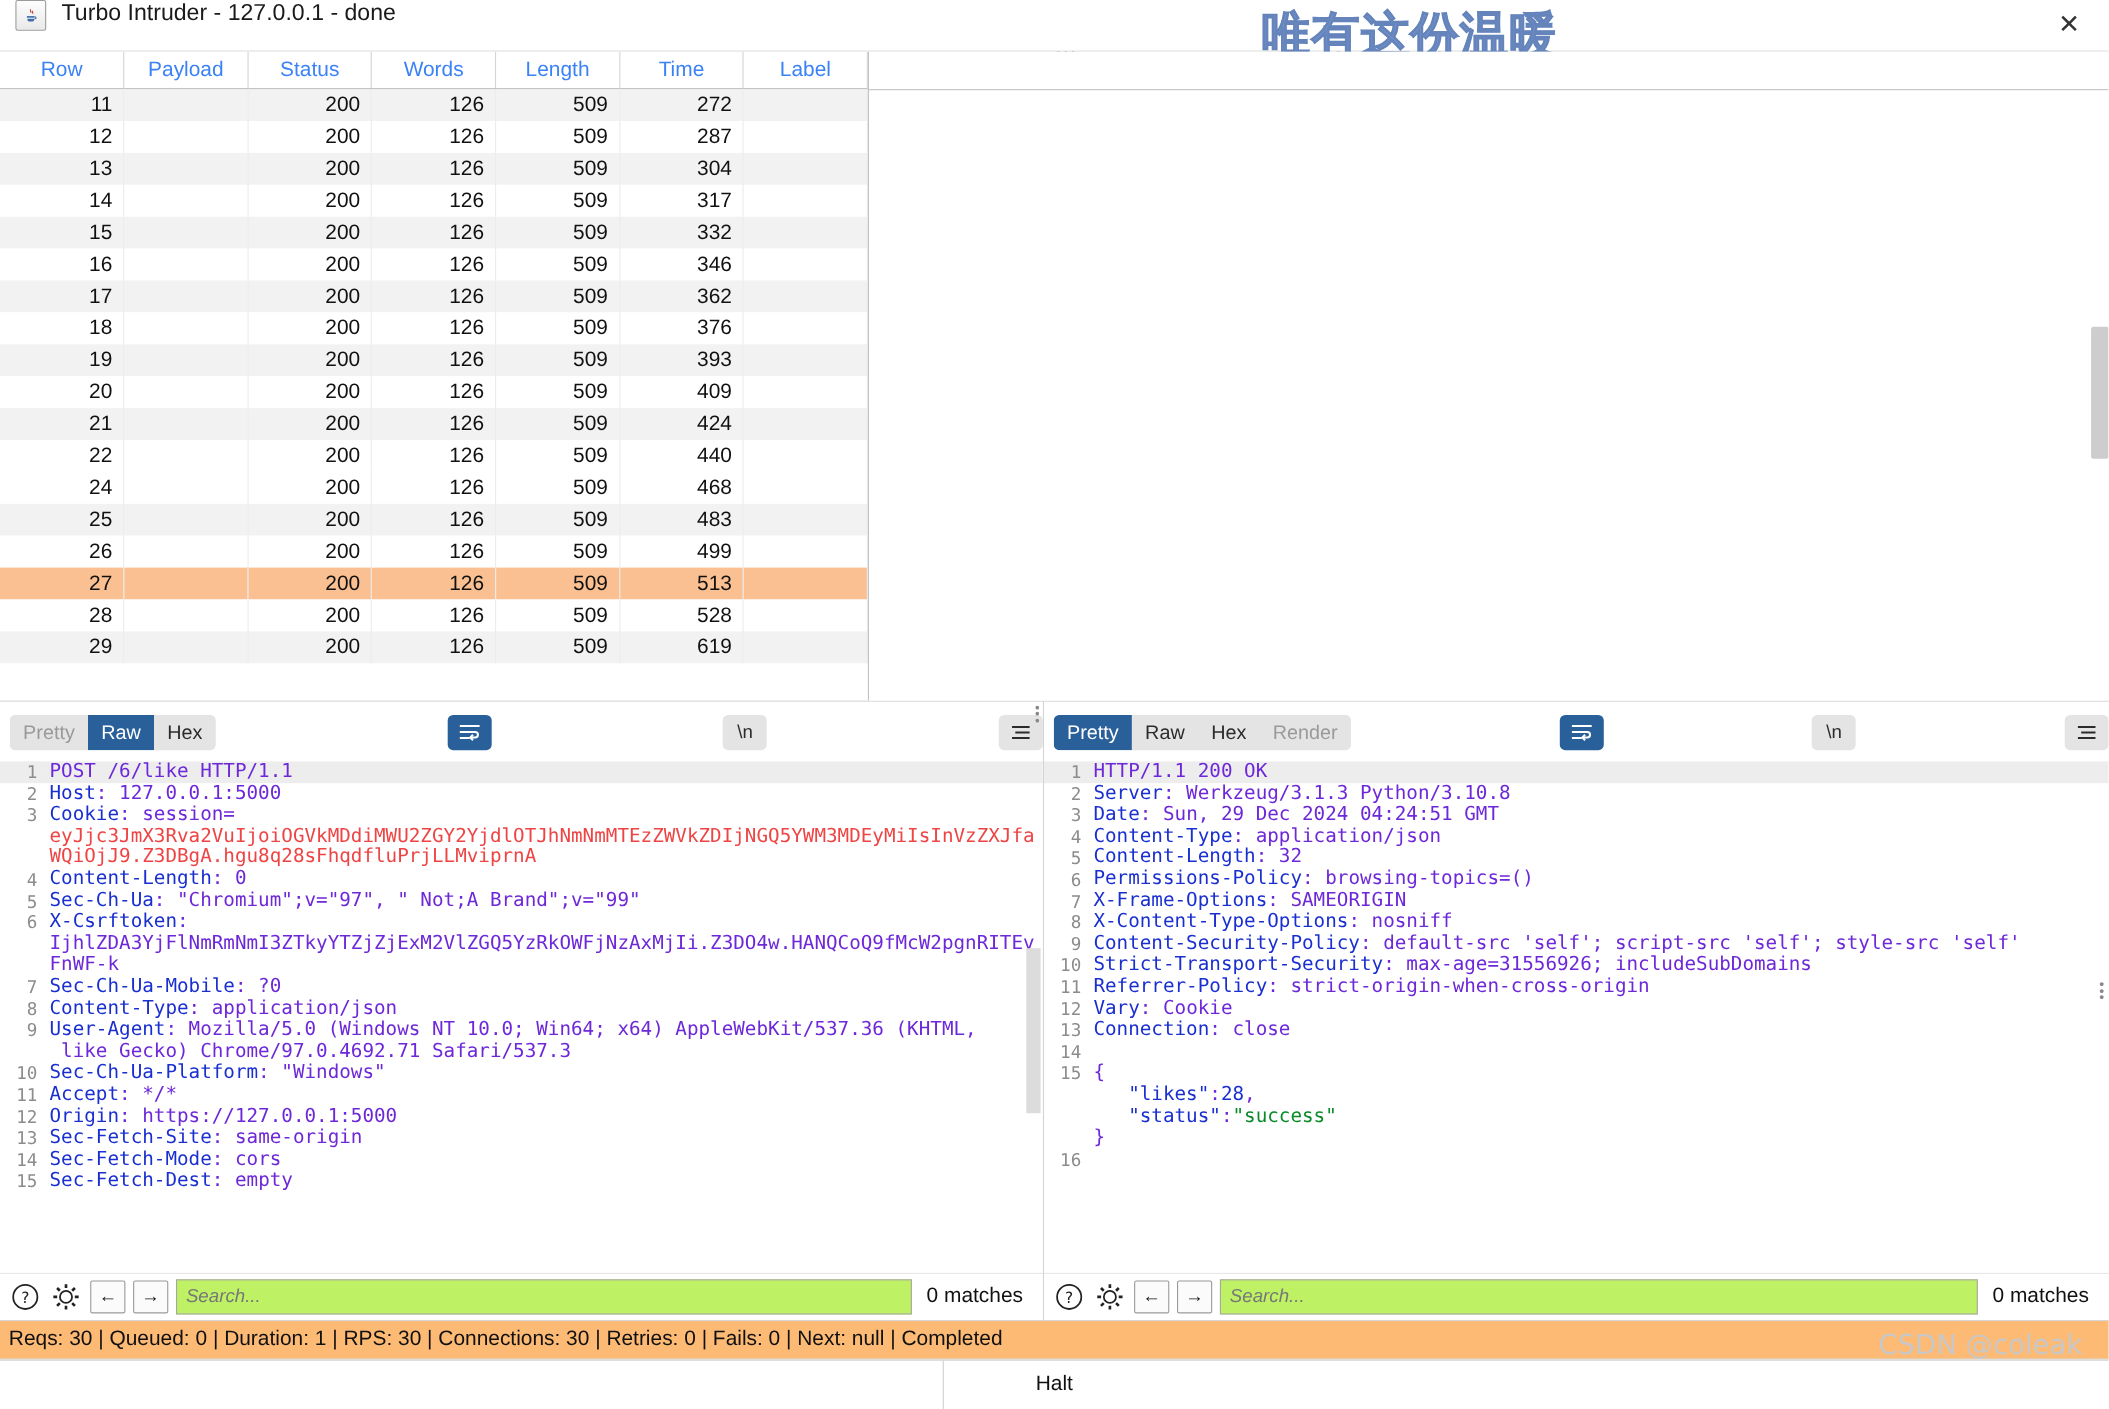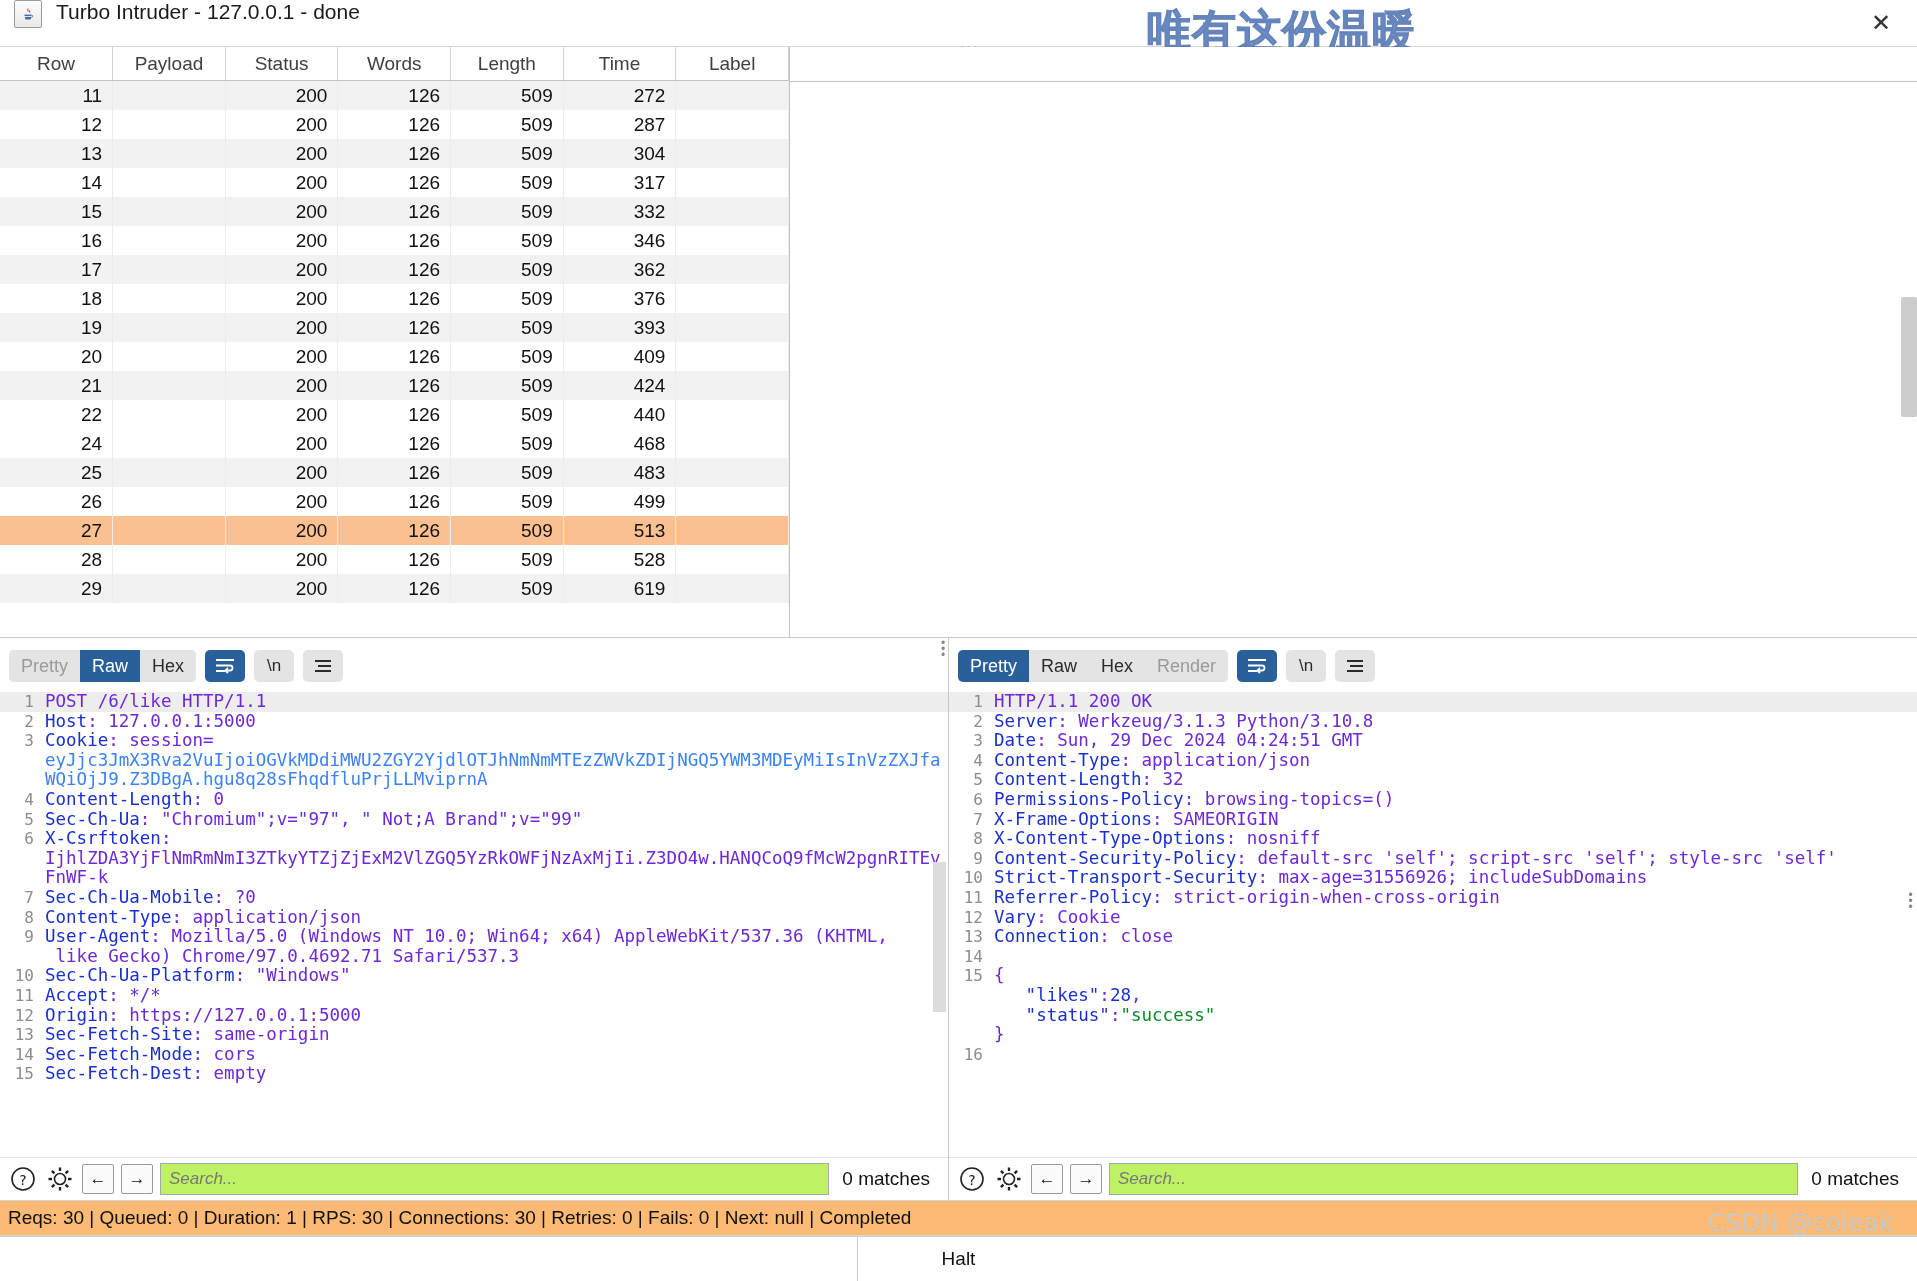--- a/index.html
+++ b/index.html
@@ -88,21 +88,21 @@
   table.results {
     border-collapse: collapse;
     width: 789px;
     table-layout: fixed;
     font-size: 19px;
   }
   table.results th {
     height: 33px;
     font-weight: normal;
     font-size: 19px;
-    color: #404040;
+    color: #3b82f6;
     background: #ffffff;
     border-right: 1px solid #d4d4d4;
     border-bottom: 1px solid #c3c3c3;
     text-align: center;
     padding: 0;
     margin-left: 24px;
   }
   table.results td {
     height: 29px;
     padding: 0 10px 0 0;
@@ -159,20 +159,21 @@
   .pane.res { flex: 1 1 auto; }
 
   .toolbar {
     height: 44px;
     flex: 0 0 44px;
     display: flex;
     align-items: center;
     gap: 9px;
     padding: 6px 0 4px 9px;
     background: #fff;
+    justify-content: space-between;
   }
   .seg {
     display: flex;
     background: #e4e4e4;
     border-radius: 5px;
     overflow: hidden;
     height: 32px;
   }
   .seg .segbtn {
     padding: 0 12px;
@@ -223,21 +224,21 @@
   .ltext {
     flex: 1 1 auto;
     white-space: pre;
     color: #111;
     line-height: 19.6px;
     padding-left: 4px;
   }
   .ltext.wrapped { white-space: pre-wrap; word-break: break-all; }
   .line.hl .ltext, .line.hl .gutter { background: #ededed; }
   .hdr  { color: #1a2fd0; }
-  .red  { color: #3b82f6; }
+  .red  { color: #ef4444; }
   .blue { color: #1a2fd0; }
   .green{ color: #0a8a28; }
   .plain{ color: #6d28d9; }
 
   .pane-scroll {
     position: absolute;
     right: 2px; top: 170px;
     width: 13px; height: 150px;
     background: #dcdcdc;
   }

